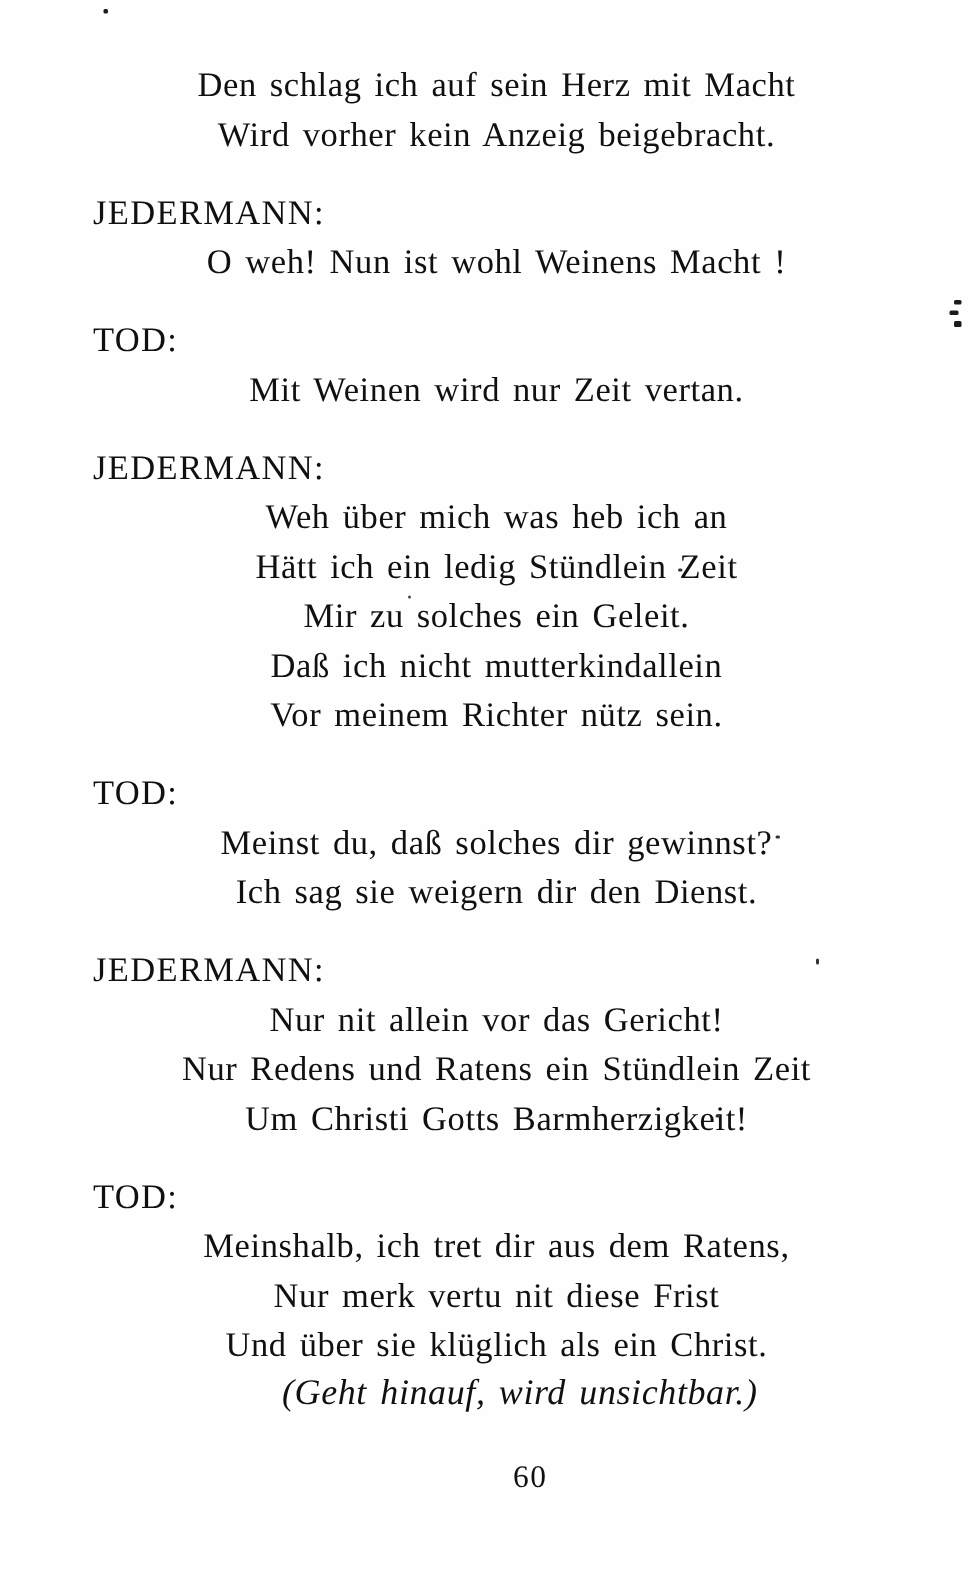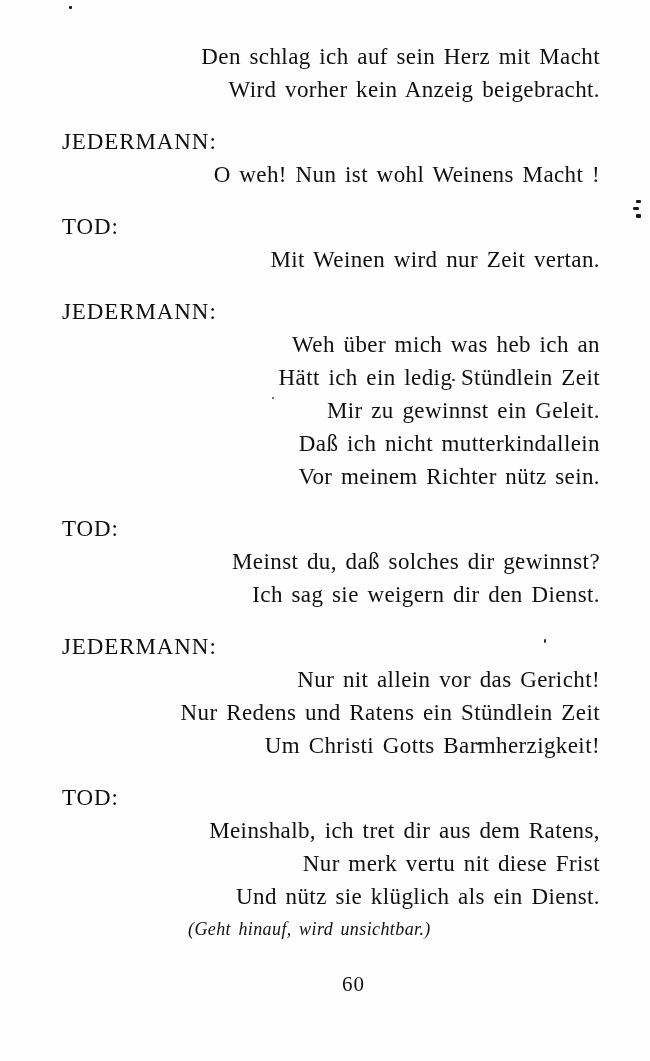--- a/index.html
+++ b/index.html
@@ -26,30 +26,30 @@
   }
   .line {
     height: 33px;
     line-height: 33px;
     font-size: 23px;
     letter-spacing: 0.4px;
     word-spacing: 2.5px;
     white-space: nowrap;
   }
   .line.verse {
-    text-align: right;
+    text-align: center;
   }
   .line.speaker {
     margin-top: 19px;
     text-align: left;
     letter-spacing: 0.9px;
   }
   .line.stage {
     font-style: italic;
-    font-size: 18px;
+    font-size: 24px;
     margin-left: 126px;
   }
   .page-number {
     margin-top: 22px;
     margin-left: 280px;
     font-size: 21px;
     line-height: 33px;
     height: 33px;
     letter-spacing: 1px;
   }
@@ -77,34 +77,34 @@
   <div class="text-block">
     <div class="line verse">Den schlag ich auf sein Herz mit Macht</div>
     <div class="line verse">Wird vorher kein Anzeig beigebracht.</div>
     <div class="line speaker">JEDERMANN:</div>
     <div class="line verse">O weh! Nun ist wohl Weinens Macht !</div>
     <div class="line speaker">TOD:</div>
     <div class="line verse">Mit Weinen wird nur Zeit vertan.</div>
     <div class="line speaker">JEDERMANN:</div>
     <div class="line verse">Weh über mich was heb ich an</div>
     <div class="line verse">Hätt ich ein ledig Stündlein Zeit</div>
-    <div class="line verse">Mir zu gewinnst ein Geleit.</div>
+    <div class="line verse">Mir zu solches ein Geleit.</div>
     <div class="line verse">Daß ich nicht mutterkindallein</div>
     <div class="line verse">Vor meinem Richter nütz sein.</div>
     <div class="line speaker">TOD:</div>
     <div class="line verse">Meinst du, daß solches dir gewinnst?</div>
     <div class="line verse">Ich sag sie weigern dir den Dienst.</div>
     <div class="line speaker">JEDERMANN:</div>
     <div class="line verse">Nur nit allein vor das Gericht!</div>
     <div class="line verse">Nur Redens und Ratens ein Stündlein Zeit</div>
     <div class="line verse">Um Christi Gotts Barmherzigkeit!</div>
     <div class="line speaker">TOD:</div>
     <div class="line verse">Meinshalb, ich tret dir aus dem Ratens,</div>
     <div class="line verse">Nur merk vertu nit diese Frist</div>
-    <div class="line verse">Und nütz sie klüglich als ein Dienst.</div>
+    <div class="line verse">Und über sie klüglich als ein Christ.</div>
     <div class="line stage">(Geht hinauf, wird unsichtbar.)</div>
     <div class="page-number">60</div>
   </div>
 
   <span class="speck s1"></span>
   <span class="speck s2"></span>
   <span class="speck s3"></span>
   <span class="speck s4"></span>
   <span class="speck s5"></span>
   <span class="speck s6"></span>

